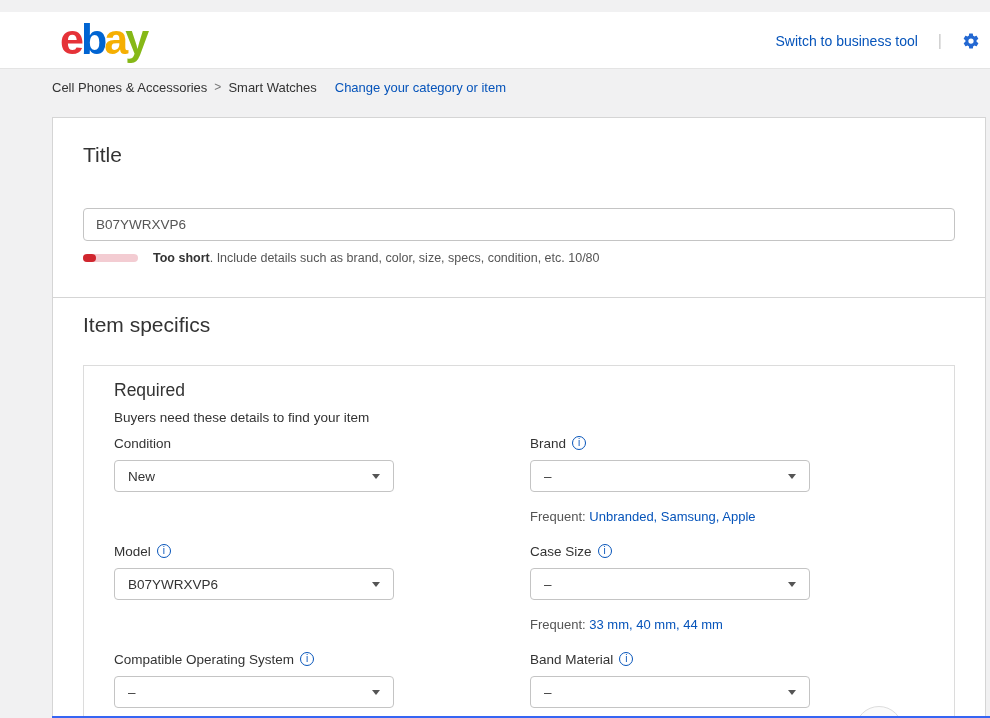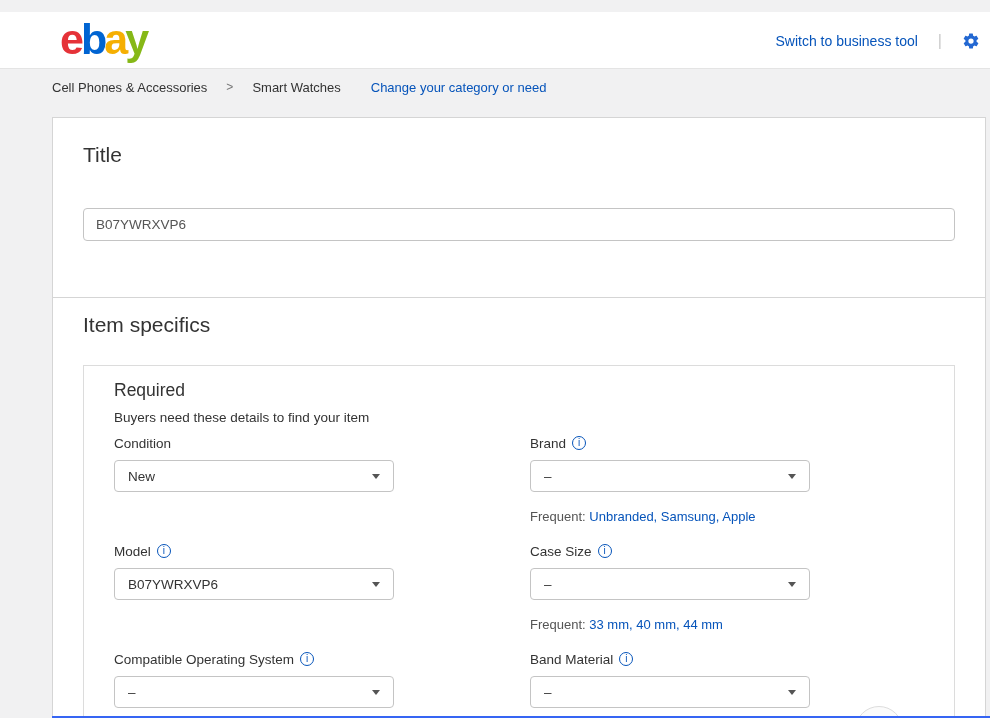--- a/index.html
+++ b/index.html
@@ -20,21 +20,21 @@
   .logo .l-b{color:var(--logo-blue);}
   .logo .l-a{color:var(--logo-yellow);}
   .logo .l-y{color:var(--logo-green);}
   .header-right{position:absolute;right:10px;top:0;height:57px;display:flex;align-items:center;gap:20px;}
   .switch-link{color:var(--link-blue);font-size:14px;text-decoration:none;cursor:pointer;}
   .header-divider{color:#c9c9c9;font-size:16px;}
   .gear{width:18px;height:18px;display:inline-block;cursor:pointer;}
   .gear svg{width:18px;height:18px;fill:var(--gear-blue);}
 
   
-  .breadcrumb{position:absolute;left:52px;top:80px;font-size:13px;color:var(--text-dark);display:flex;align-items:flex-start;gap:12px;}
+  .breadcrumb{position:absolute;left:52px;top:80px;font-size:13px;color:var(--text-dark);display:flex;align-items:flex-start;}
   .crumb-sep{margin:0 7px;color:#767676;font-size:12px;}
   .change-link{margin-left:18px;color:var(--link-blue);font-size:13px;text-decoration:none;cursor:pointer;}
 
   
   .card{position:absolute;left:52px;top:117px;width:934px;height:640px;background:#fff;border:1px solid var(--card-border);}
   .section-heading{position:absolute;left:30px;font-size:21px;font-weight:400;color:var(--text-dark);}
   .title-sub{position:absolute;left:30px;top:56px;font-size:13.5px;color:var(--text-dark);}
   .title-input{position:absolute;left:30px;top:90px;width:872px;height:33px;border:1px solid var(--input-border);border-radius:4px;padding:0 12px;font-size:13.5px;color:#555;font-family:"Liberation Sans", sans-serif;outline:none;background:#fff;}
 
   .error-row{position:absolute;left:30px;top:133px;display:flex;align-items:center;}
@@ -88,28 +88,36 @@
             <path d="M19.4 13c.04-.32.06-.66.06-1s-.02-.68-.06-1l2.1-1.65c.2-.15.25-.42.12-.64l-2-3.46c-.12-.22-.39-.3-.61-.22l-2.49 1c-.52-.4-1.08-.73-1.69-.98l-.38-2.65A.49.49 0 0 0 14 2h-4c-.25 0-.46.18-.5.42l-.38 2.65c-.61.25-1.17.59-1.69.98l-2.49-1c-.22-.09-.49 0-.61.22l-2 3.46c-.13.22-.07.49.12.64L4.6 11c-.04.32-.06.66-.06 1s.02.68.06 1l-2.1 1.65c-.2.15-.25.42-.12.64l2 3.46c.12.22.39.3.61.22l2.49-1c.52.4 1.08.73 1.69.98l.38 2.65c.04.24.25.42.5.42h4c.25 0 .46-.18.5-.42l.38-2.65c.61-.25 1.17-.59 1.69-.98l2.49 1c.22.09.49 0 .61-.22l2-3.46c.13-.22.07-.49-.12-.64L19.4 13zM12 15.5a3.5 3.5 0 1 1 0-7 3.5 3.5 0 0 1 0 7z"></path>
           </svg>
       </span>
     </div>
   </div>
 
   <div class="breadcrumb">
     <span>Cell Phones &amp; Accessories</span>
     <span class="crumb-sep">&gt;</span>
     <span>Smart Watches</span>
-    <a class="change-link">Change your category or need</a>
+    <a class="change-link">Change your category or item</a>
   </div>
 
   <div class="card">
 
     <div class="section-heading" style="top:25px;">Title</div>
     <input class="title-input" type="text" value="B07YWRXVP6" style="">
 
+    <div class="error-row">
+      <div class="error-bar">
+        <div class="error-bar-fill"></div>
+      </div>
+      <div class="error-text">
+        <b>Too short</b><span>. Include details such as brand, color, size, specs, condition, etc. 10/80</span>
+      </div>
+    </div>
 
     <div class="card-divider"></div>
 
     <div class="section-heading" style="top:195px;">Item specifics</div>
 
     <div class="required-box">
       <div class="required-heading">Required</div>
       <div class="required-sub">Buyers need these details to find your item</div>
 
       <div class="field f-condition">

